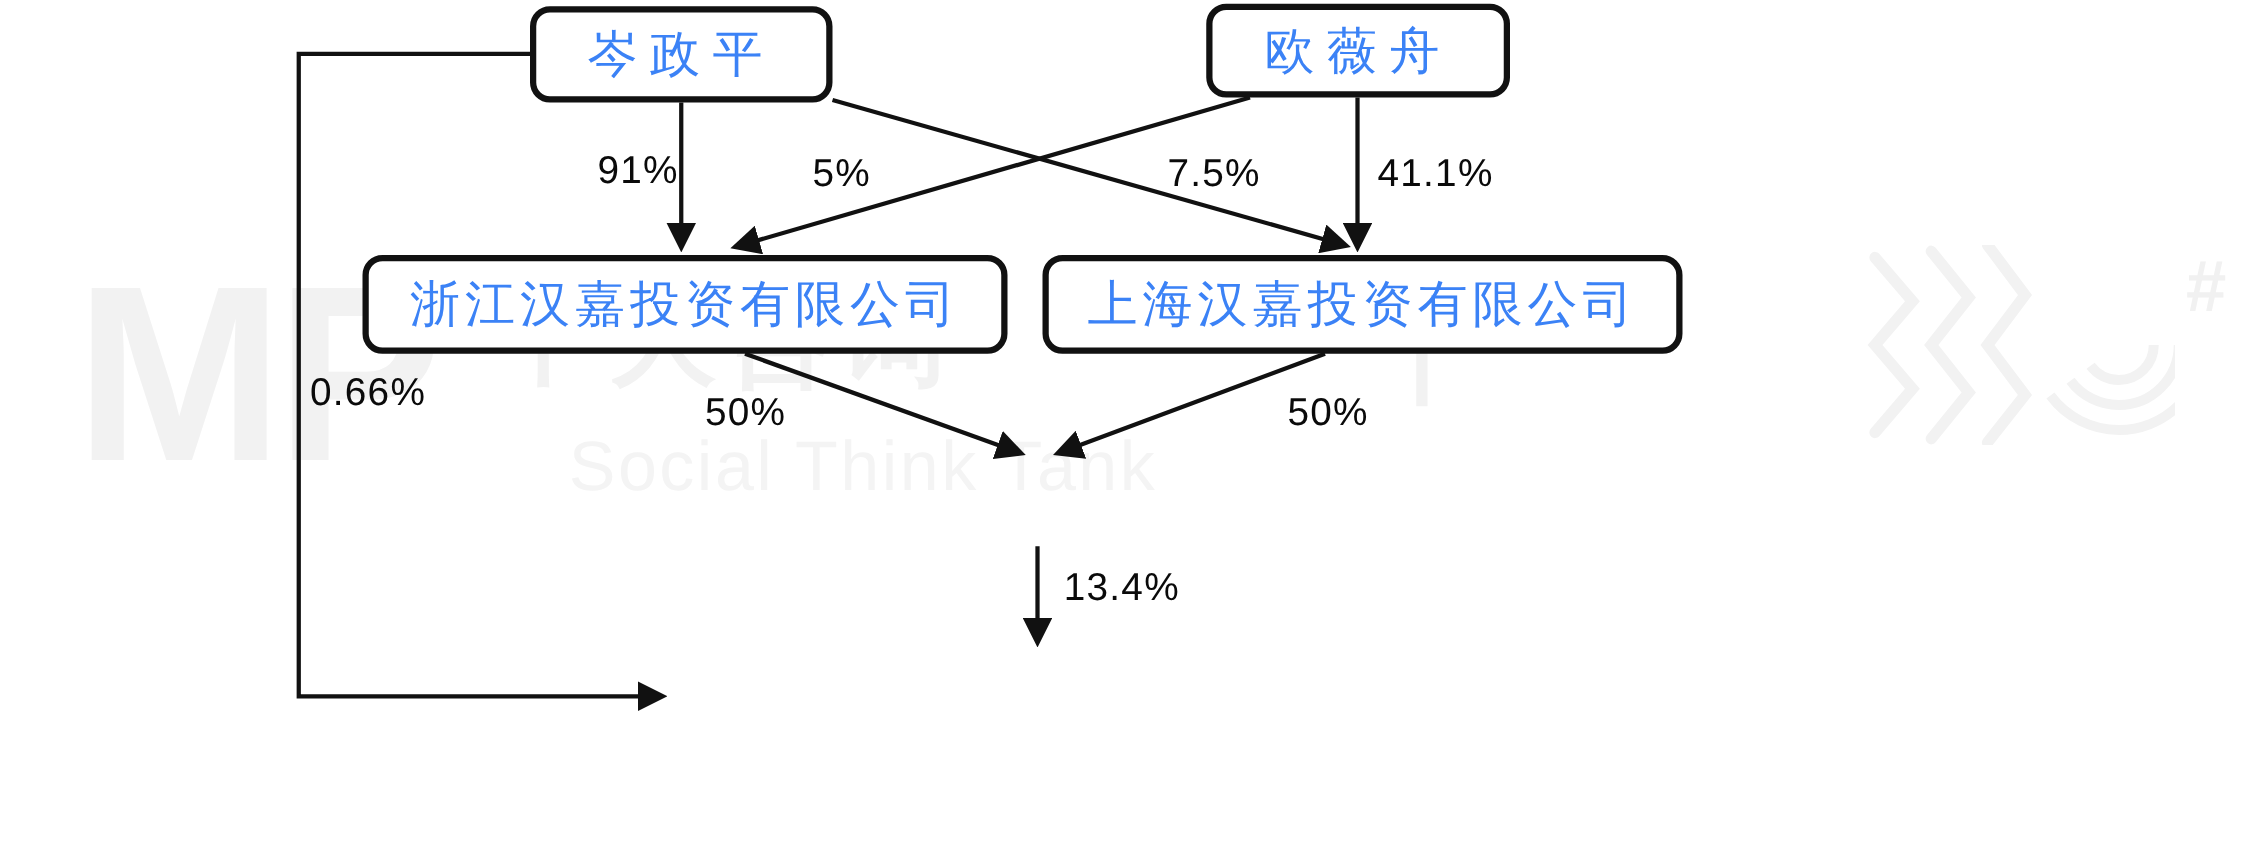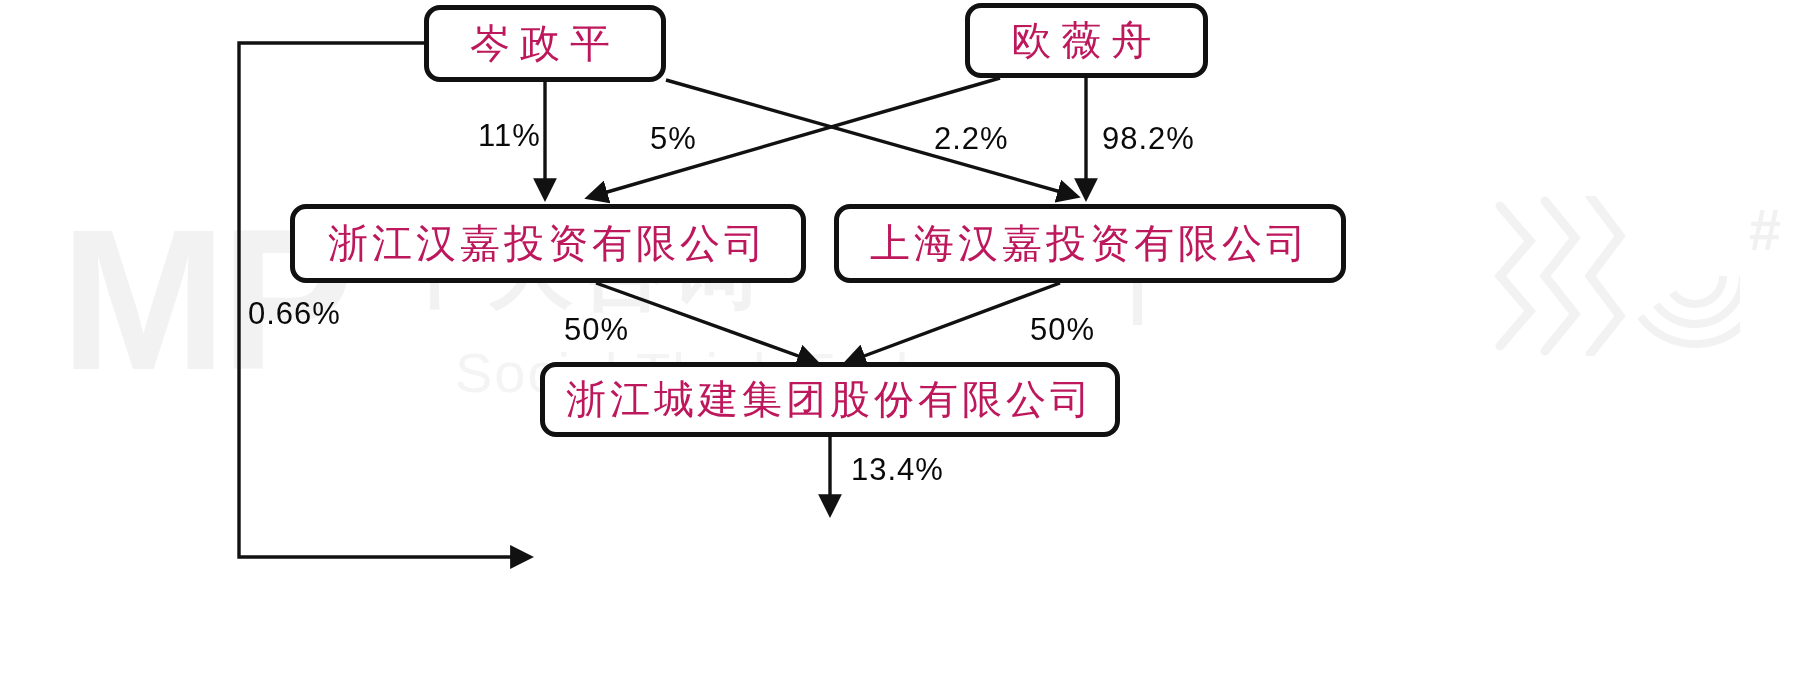--- a/index.html
+++ b/index.html
@@ -93,21 +93,21 @@
   .node {
     position: absolute;
     z-index: 2;
     box-sizing: border-box;
     background: #ffffff;
     border: 5px solid #111111;
     border-radius: 16px;
     display: flex;
     align-items: center;
     justify-content: center;
-    color: #be185d;
+    color: #3b82f6;
     font-family: "Liberation Serif", "DejaVu Serif", serif;
     letter-spacing: 3px;
     text-align: center;
     line-height: 1;
   }
   .node-person { font-size: 40px; letter-spacing: 10px; }
   .node-company { font-size: 40px; letter-spacing: 4px; }
 
   
   .pct {
@@ -181,32 +181,29 @@
   </div>
 
   <div class="node node-company" style="left:834px; top:204px; width:512px; height:79px;">
     <span>上海汉嘉投资有限公司</span>
   </div>
 
   <div class="node node-company" style="left:290px; top:204px; width:516px; height:79px;">
     <span>浙江汉嘉投资有限公司</span>
   </div>
 
-  <div class="node node-company" style="left:540px; top:362px; width:580px; height:75px;">
-    <span>浙江城建集团股份有限公司</span>
-  </div>
-
-
-  <div class="pct" style="left:478px; top:118px;">11%</div>
+
+
+  <div class="pct" style="left:478px; top:118px;">91%</div>
 
   <div class="pct" style="left:650px; top:121px;">5%</div>
 
-  <div class="pct" style="left:934px; top:121px;">2.2%</div>
-
-  <div class="pct" style="left:1102px; top:121px;">98.2%</div>
+  <div class="pct" style="left:934px; top:121px;">7.5%</div>
+
+  <div class="pct" style="left:1102px; top:121px;">41.1%</div>
 
   <div class="pct" style="left:564px; top:312px;">50%</div>
 
   <div class="pct" style="left:1030px; top:312px;">50%</div>
 
   <div class="pct" style="left:851px; top:452px;">13.4%</div>
 
   <div class="pct" style="left:248px; top:296px;">0.66%</div>
 
 </div>

